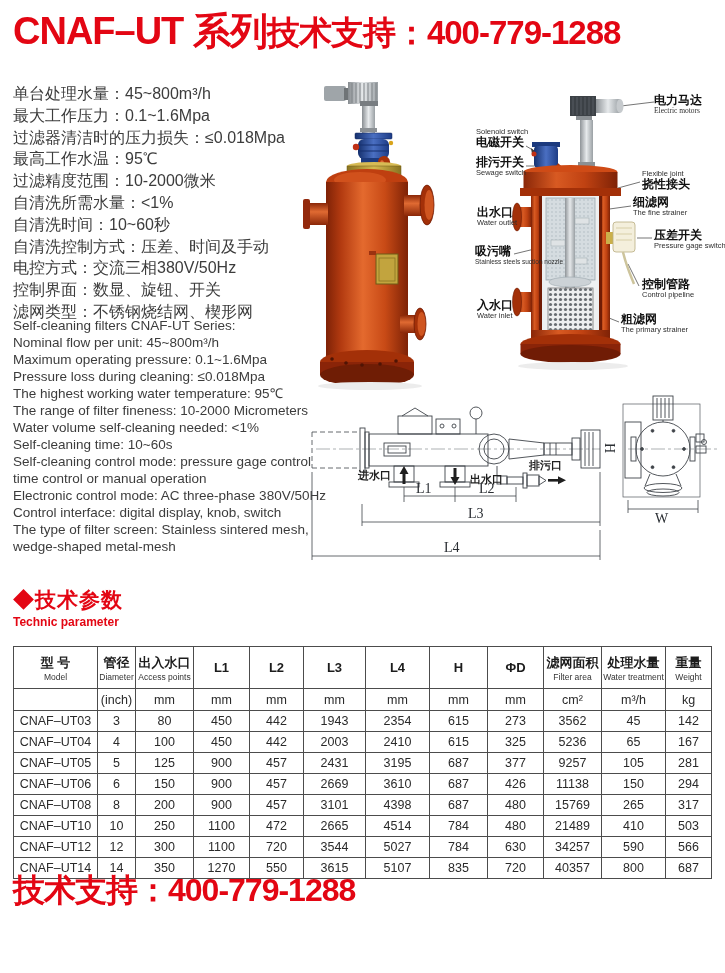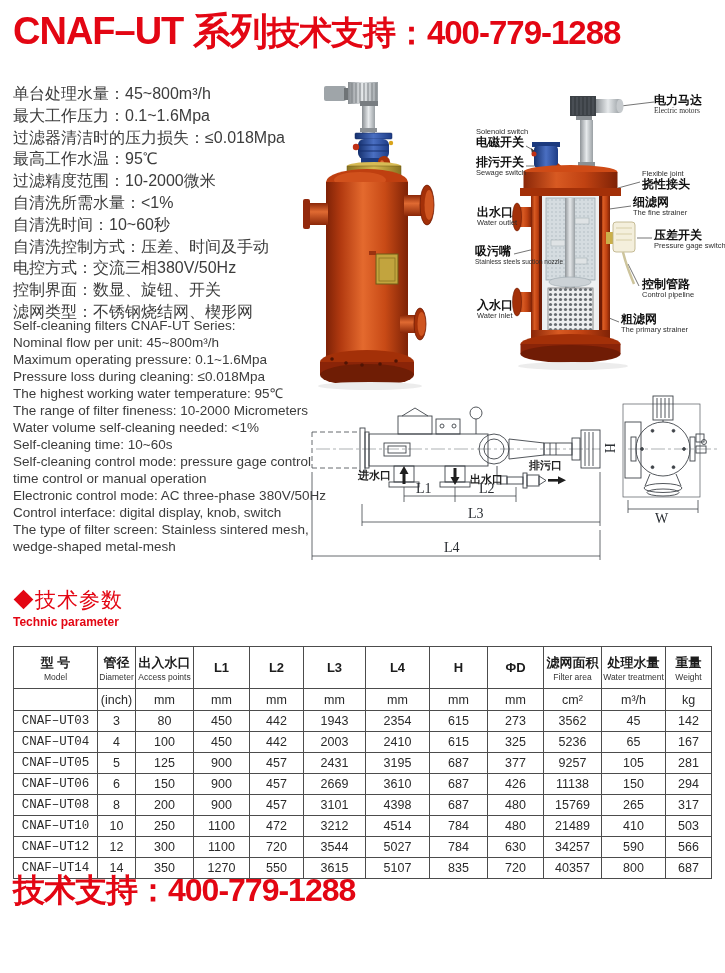--- a/index.html
+++ b/index.html
@@ -14,21 +14,21 @@
          font-weight:bold; letter-spacing:-1px; white-space:nowrap; }
 
   
   .specs-cn { position:absolute; left:13px; top:83px; font-size:16px; font-weight:normal;
               color:#3c3c3c; line-height:21.8px; white-space:nowrap; }
   .specs-en { position:absolute; left:13px; top:317px; font-size:13.5px; color:#3c3c3c;
               line-height:17px; white-space:nowrap; }
 
   
   .sec { position:absolute; left:13px; top:586px; color:#e30613; }
-  .sec .cnrow { font-size:21px; font-weight:normal; letter-spacing:1px; }
+  .sec .cnrow { font-size:21px; font-weight:bold; letter-spacing:1px; }
   .sec .en { font-size:12px; font-weight:bold; margin-top:1px; }
 
   
   .photo-wrap   { position:absolute; left:300px; top:78px;  width:160px; height:315px; }
   .cutaway-wrap { position:absolute; left:458px; top:82px;  width:267px; height:315px; }
   .draw-wrap    { position:absolute; left:298px; top:392px; width:427px; height:186px; }
   .photo-wrap svg, .cutaway-wrap svg, .draw-wrap svg { position:absolute; left:0; top:0; }
 
   
   .clab { position:absolute; white-space:nowrap; line-height:1.1; }
@@ -45,21 +45,21 @@
   table.params { position:absolute; left:13px; top:646px; width:699px;
                  border-collapse:collapse; table-layout:fixed; }
   table.params td, table.params th { border:1px solid #4c4c4c; text-align:center;
                  padding:0; color:#2a2a2a; font-weight:normal; overflow:hidden; }
   tr.hd th { height:41px; vertical-align:middle; }
   .th-cn { font-size:13px; font-weight:bold; color:#1c1c1c; }
   .th-en { font-size:8.5px; color:#333; }
   .th-en:empty { display:none; }
   tr.un td { height:21px; font-size:12.5px; }
   tr.dr td { height:20px; font-size:12.5px; }
-  td.c-model { text-align:left; padding-left:9px;font-family:Liberation Mono, monospace; }
+  td.c-model { text-align:left; padding-left:9px; }
 </style>
 </head>
 <body>
 
 <div class="page">
 
   <div class="hdr">
     <span class="model">CNAF–UT 系列</span><span class="support">技术支持：400-779-1288</span>
   </div>
 
@@ -553,21 +553,21 @@
       <td>15769</td>
           <td>265</td>
       <td>317</td>
     </tr>
     <tr class="dr">
       <td class="c-model">CNAF–UT10</td>
       <td>10</td>
           <td>250</td>
       <td>1100</td>
           <td>472</td>
-      <td>3212</td>
+      <td>2665</td>
           <td>4514</td>
       <td>784</td>
           <td>480</td>
       <td>21489</td>
           <td>410</td>
       <td>503</td>
     </tr>
     <tr class="dr">
       <td class="c-model">CNAF–UT12</td>
       <td>12</td>

